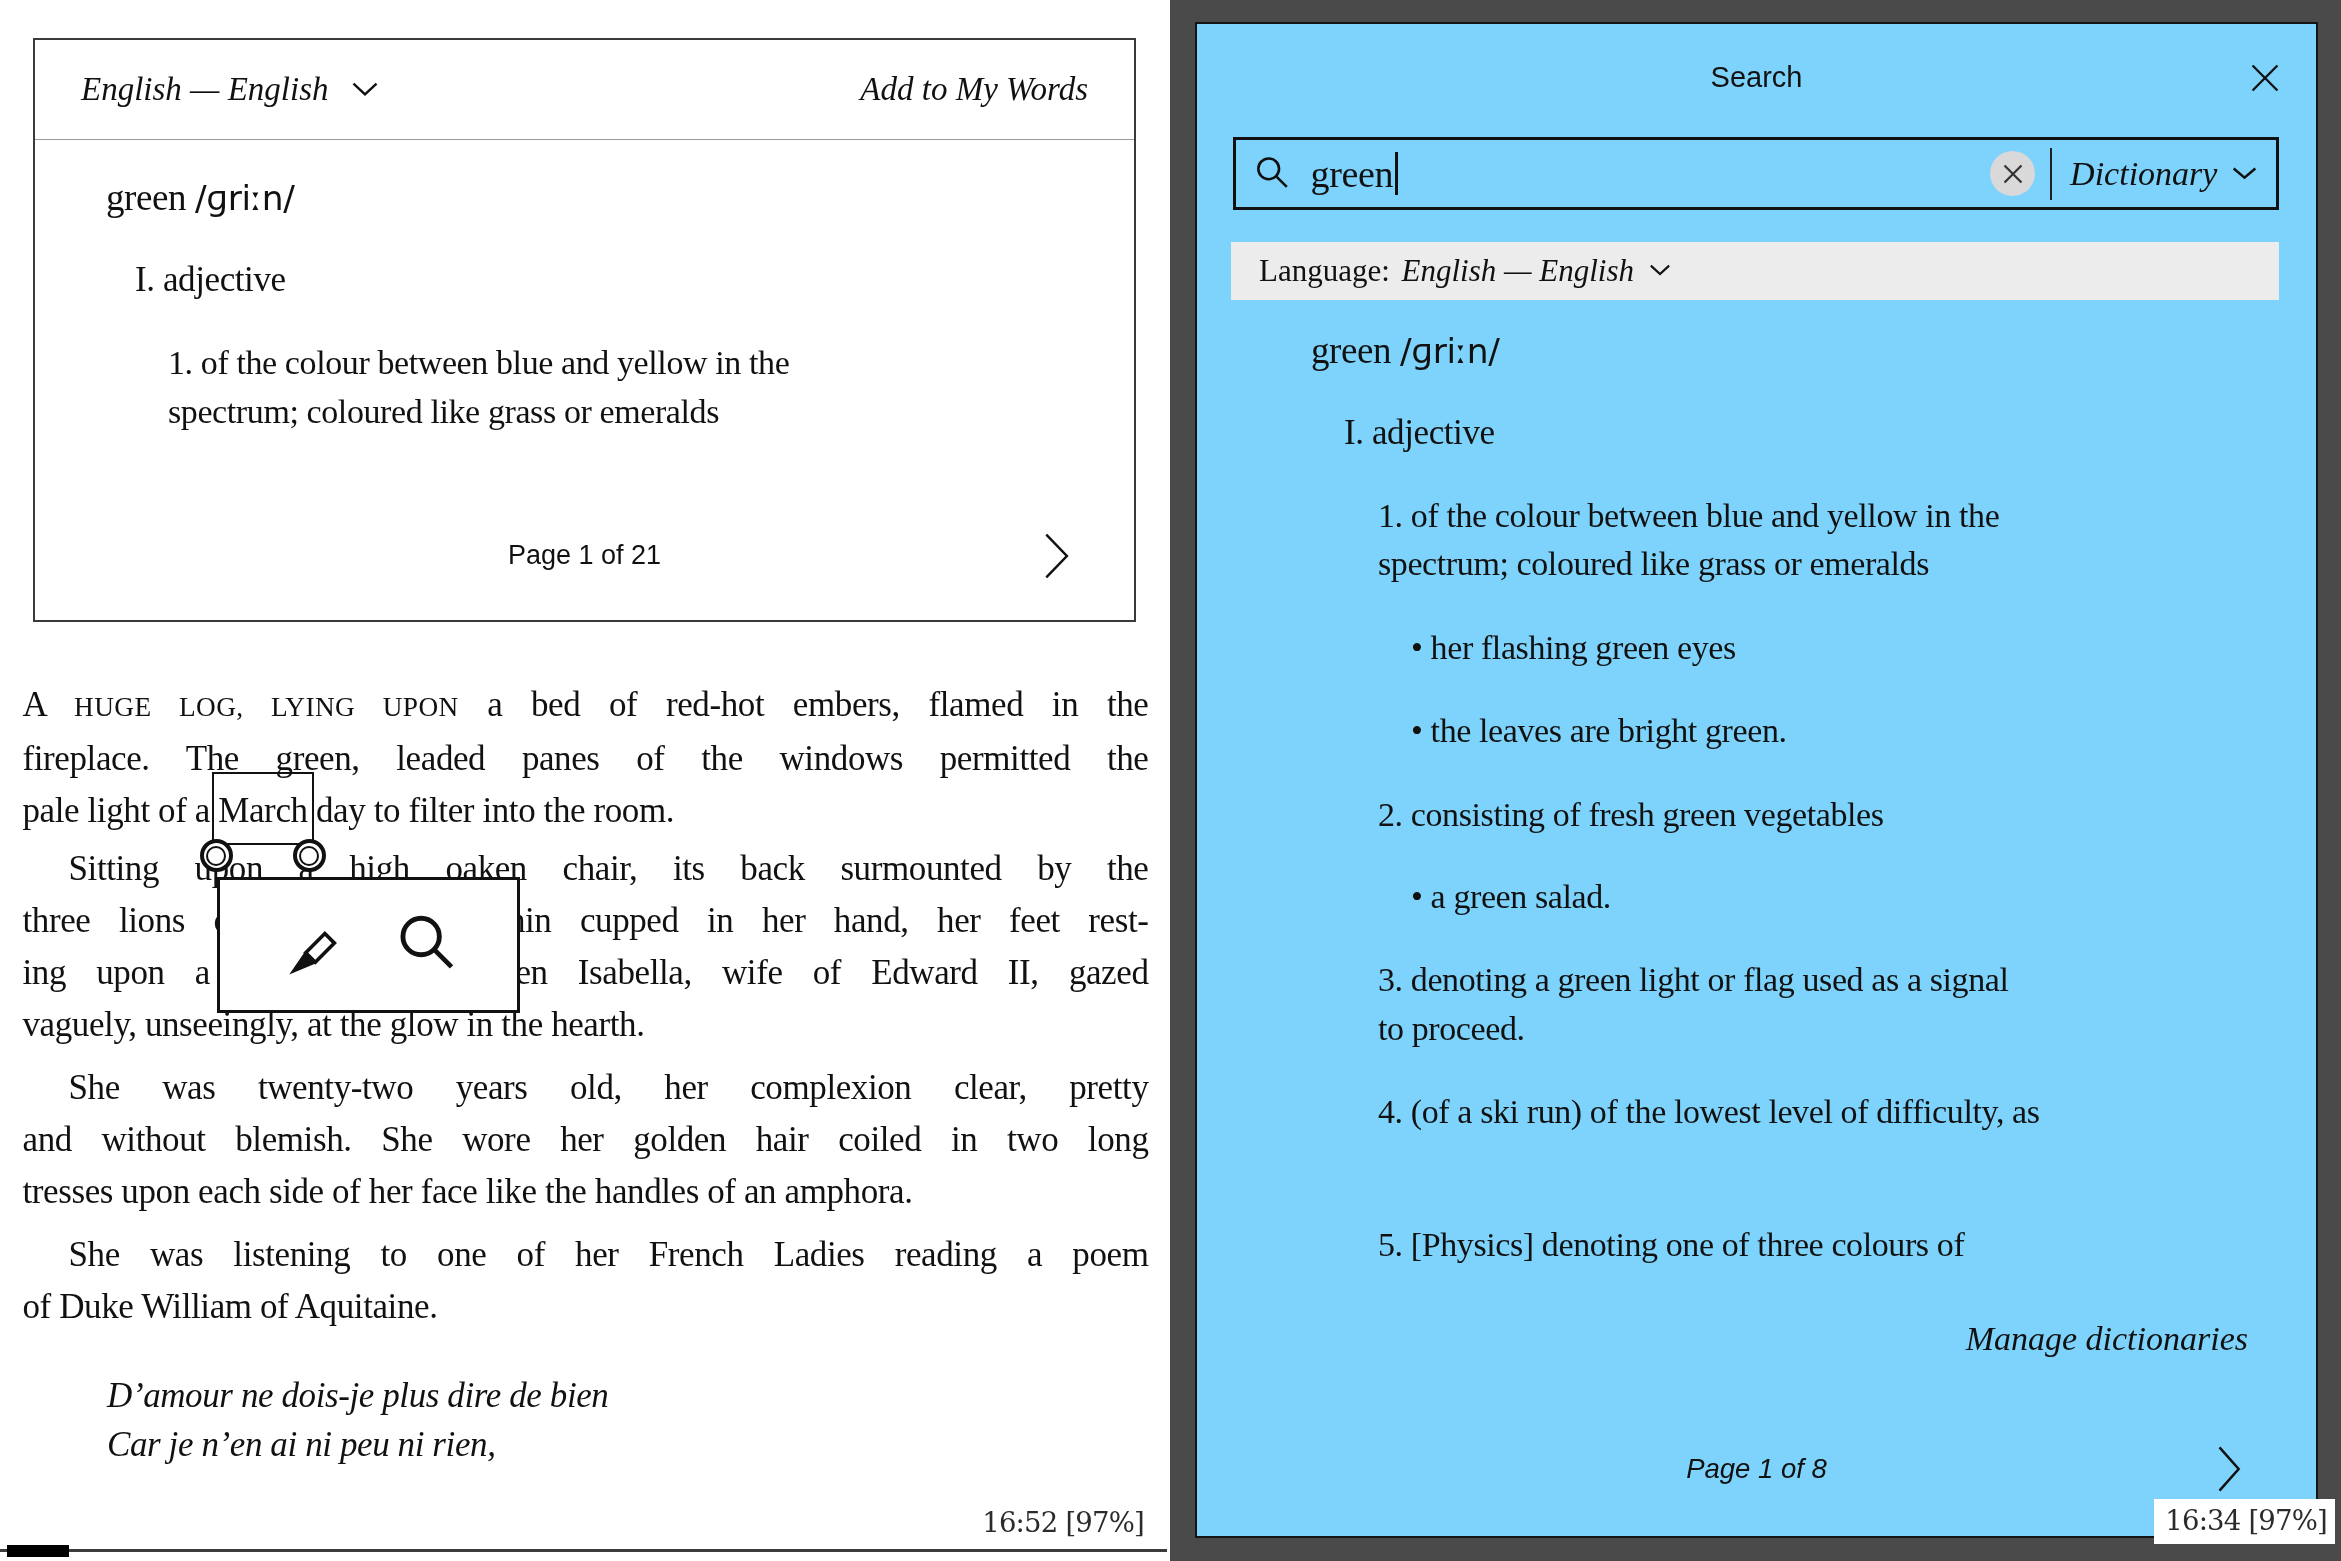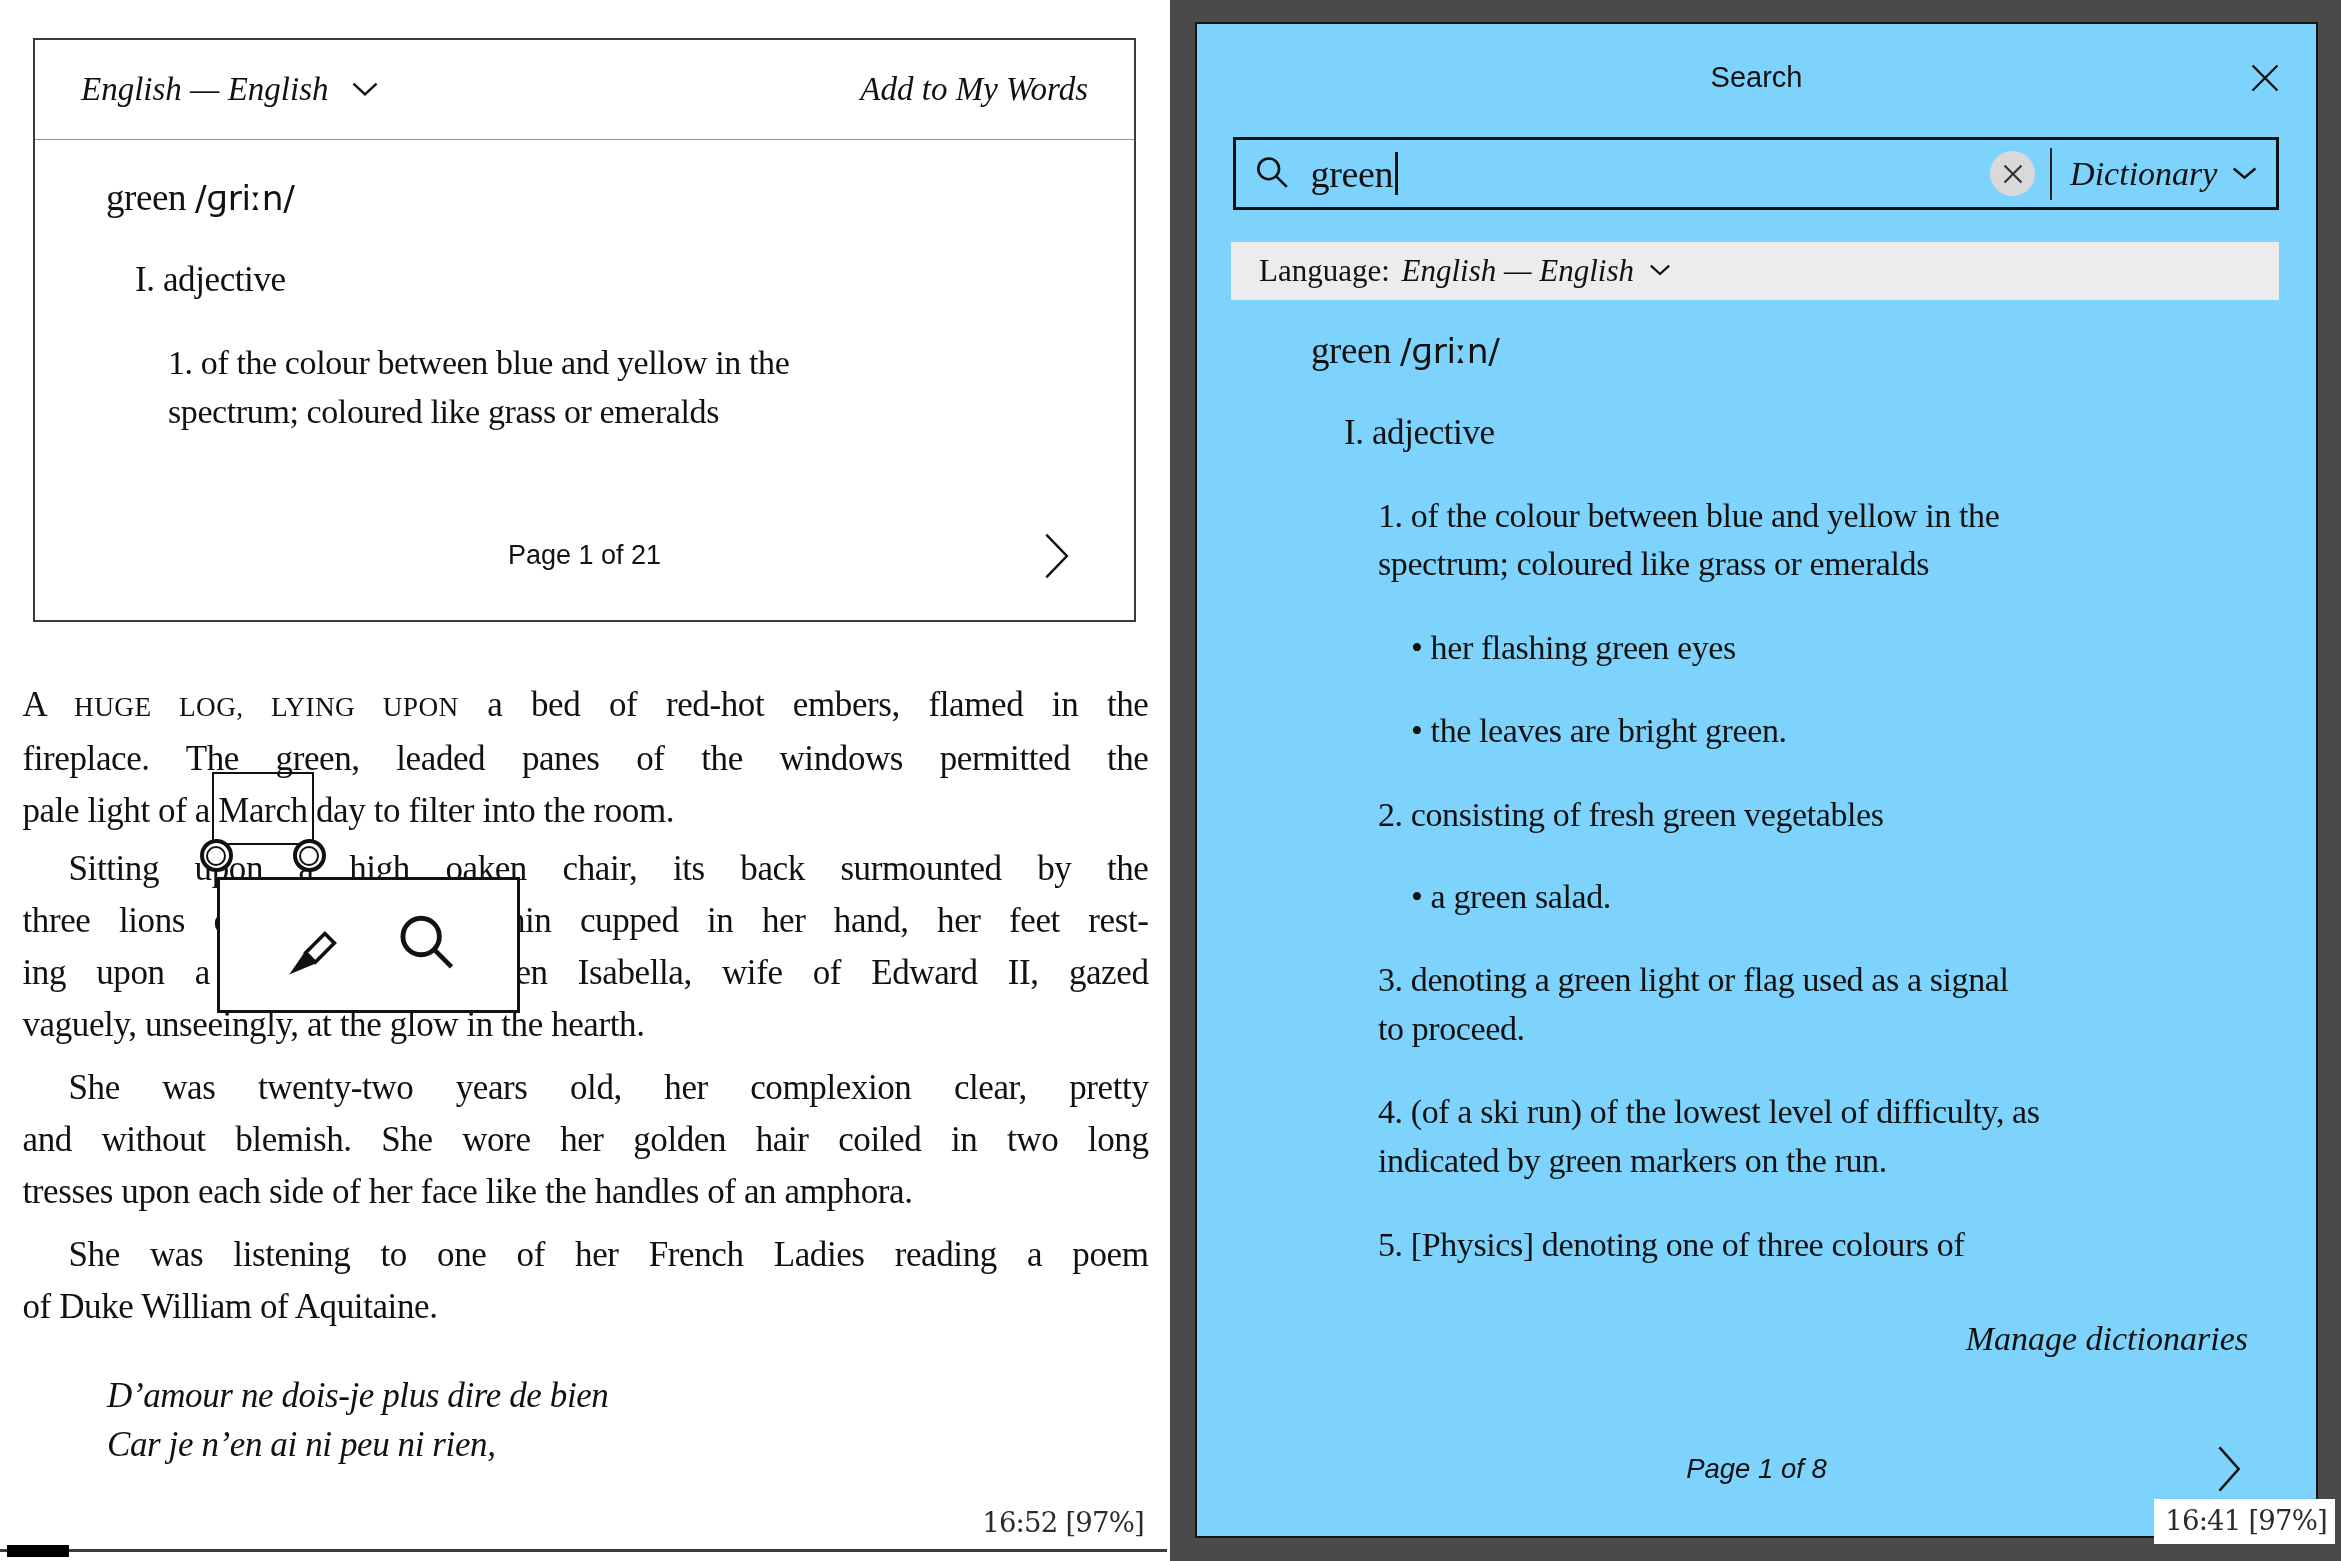--- a/index.html
+++ b/index.html
@@ -249,31 +249,30 @@
 
       <div class="dl" style="top:473px;">1. of the colour between blue and yellow in the</div>
       <div class="dl" style="top:521px;">spectrum; coloured like grass or emeralds</div>
       <div class="ex" style="top:605px;text-align:right;">her flashing green eyes</div>
       <div class="ex" style="top:688px;">the leaves are bright green.</div>
       <div class="dl" style="top:772px;">2. consisting of fresh green vegetables</div>
       <div class="ex" style="top:854px;">a green salad.</div>
       <div class="dl" style="top:937px;">3. denoting a green light or flag used as a signal</div>
       <div class="dl" style="top:986px;">to proceed.</div>
       <div class="dl" style="top:1069px;">4. (of a ski run) of the lowest level of difficulty, as</div>
-      <div class="dl" style="top:1118px;">indicated by green markers on the run.</div>
       <div class="dl" style="top:1202px;">5. [Physics] denoting one of three colours of</div>
 
       <div class="manage">Manage dictionaries</div>
       <div class="page2">Page 1 of 8</div>
       <div class="chev2">
         <span style="display:flex;">
           <svg width="27" height="50" viewBox="0 0 32 60">
               <polyline points="4,4 27,30 4,56" fill="none" stroke="#111" stroke-width="3"></polyline>
             </svg>
         </span>
       </div>
     </div>
 
-    <div class="status-chip">16:41 [97%]</div>
+    <div class="status-chip">16:34 [97%]</div>
   </section>
 
 </div>
 
 
 </body></html>

